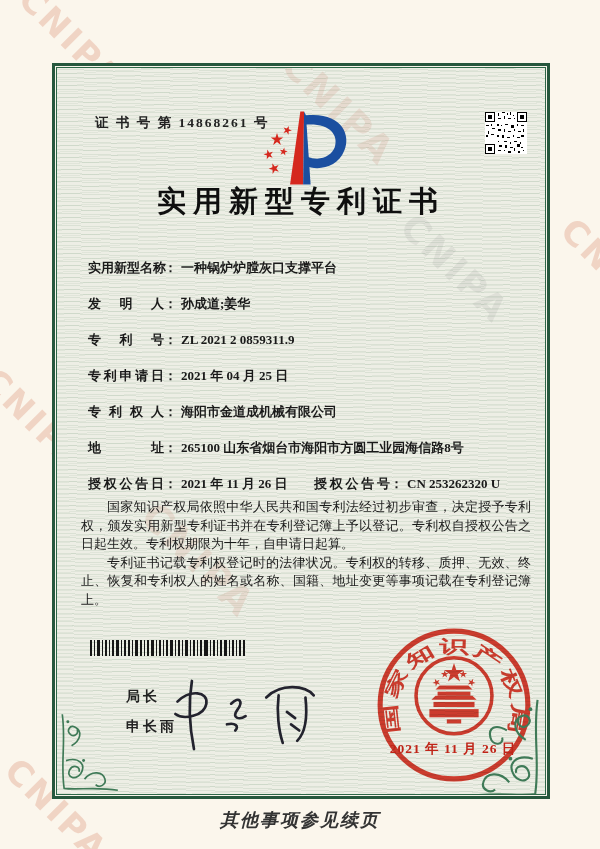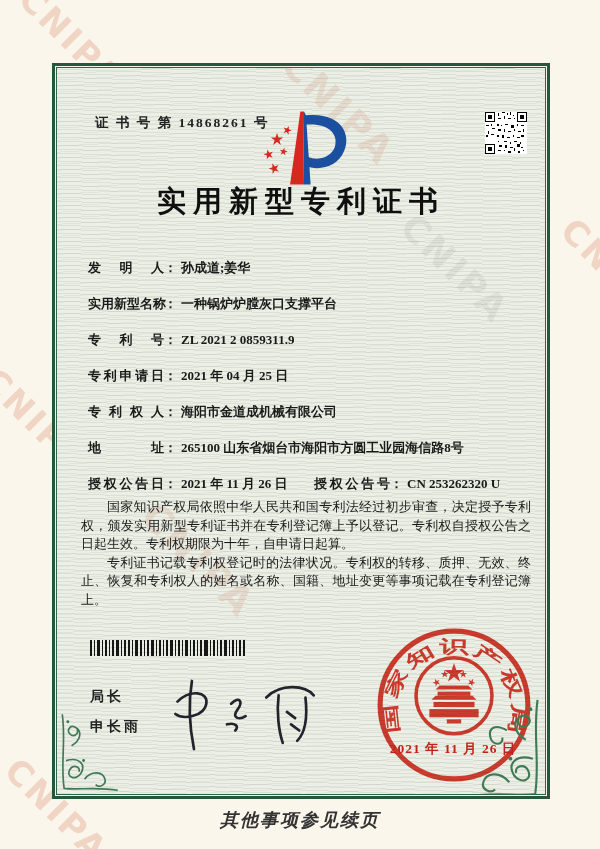--- a/index.html
+++ b/index.html
@@ -52,21 +52,21 @@
     position:absolute;left:24px;top:430px;width:450px;
     font-size:13px;line-height:18.5px;text-align:justify;font-weight:500;
   }
   .paras p{margin:0;text-indent:2em;}
   .barcode{position:absolute;left:33px;top:572px;width:155px;height:16px;}
   .signer{
     position:absolute;left:33px;top:620px;
     font-family:"DejaVu Sans","Liberation Sans",sans-serif;
     font-weight:700;font-size:14px;letter-spacing:3px;color:#222;
   }
-  .signer div{margin-bottom:12px;}
+  .signer div{margin-bottom:12px;margin-left:36px;}
   .autograph{position:absolute;left:106px;top:606px;width:160px;height:80px;}
   .seal{position:absolute;left:318px;top:558px;width:158px;height:158px;opacity:0.9;mix-blend-mode:multiply;}
   .seal-date{
     position:absolute;left:316px;top:672px;width:160px;text-align:center;
     font-size:13.5px;font-weight:700;color:#c02418;letter-spacing:1px;z-index:5;
   }
   .pageno{
     position:absolute;left:0;top:704px;width:100%;text-align:center;
     font-size:12.5px;letter-spacing:2px;color:#222;font-weight:600;
   }
@@ -125,24 +125,24 @@
             <rect x="2" y="2" width="3" height="3"></rect>
           </g>
         <path d="M9 1h1v2H9z M12 0h2v1h-2z M15 1h1v1h-1z M17 0h1v2h-1z M19 2h1v1h-1z M9 4h2v1H9z M13 3h1v2h-1z M16 4h2v1h-2z M20 4h1v1h-1z M8 8h2v2H8z M11 9h1v1h-1z M14 8h2v1h-2z M18 9h2v2h-2z M22 8h1v2h-1z M25 9h2v1h-2z M1 9h2v1H1z M4 8h1v2H4z M5 11h2v1H5z M2 13h1v2H2z M9 12h2v1H9z M13 12h1v2h-1z M16 13h2v1h-2z M20 12h1v1h-1z M23 13h2v1h-2z M26 12h1v2h-1z M1 16h1v1H1z M4 15h2v1H4z M8 16h2v1H8z M12 16h1v2h-1z M15 17h2v1h-2z M19 16h1v1h-1z M22 17h2v1h-2z M25 16h2v1h-2z M9 20h1v1H9z M13 20h2v1h-2z M17 21h1v1h-1z M20 20h2v1h-2z M24 21h1v1h-1z M22 22h2v2h-2z M25 24h1v1h-1z M10 23h2v1h-2z M14 23h1v2h-1z M17 24h2v1h-2z M9 26h2v1H9z M13 26h1v1h-1z M16 27h2v1h-2z M20 25h1v2h-1z M23 27h1v1h-1z M26 26h1v1h-1z"></path>
       </g>
     </svg>
 
     <div class="title">实用新型专利证书</div>
 
     <div class="fields">
       <div class="frow">
+        <span class="flabel">实用新型名称</span><span class="colon">：</span><span class="fvalue">一种锅炉炉膛灰口支撑平台</span>
+      </div>
+      <div class="frow">
         <span class="flabel">发明人</span><span class="colon">：</span><span class="fvalue">孙成道;姜华</span>
-      </div>
-      <div class="frow">
-        <span class="flabel">实用新型名称</span><span class="colon">：</span><span class="fvalue">一种锅炉炉膛灰口支撑平台</span>
       </div>
       <div class="frow">
         <span class="flabel">专利号</span><span class="colon">：</span><span class="fvalue">ZL 2021 2 0859311.9</span>
       </div>
       <div class="frow">
         <span class="flabel">专利申请日</span><span class="colon">：</span><span class="fvalue">2021 年 04 月 25 日</span>
       </div>
       <div class="frow">
         <span class="flabel">专利权人</span><span class="colon">：</span><span class="fvalue">海阳市金道成机械有限公司</span>
       </div>

